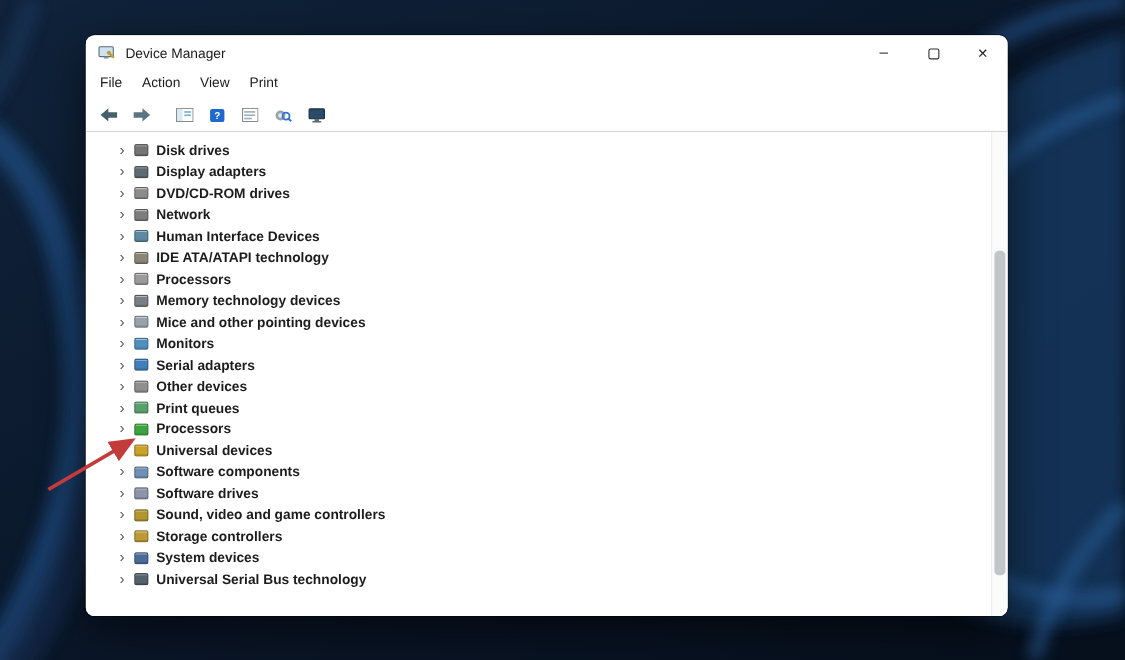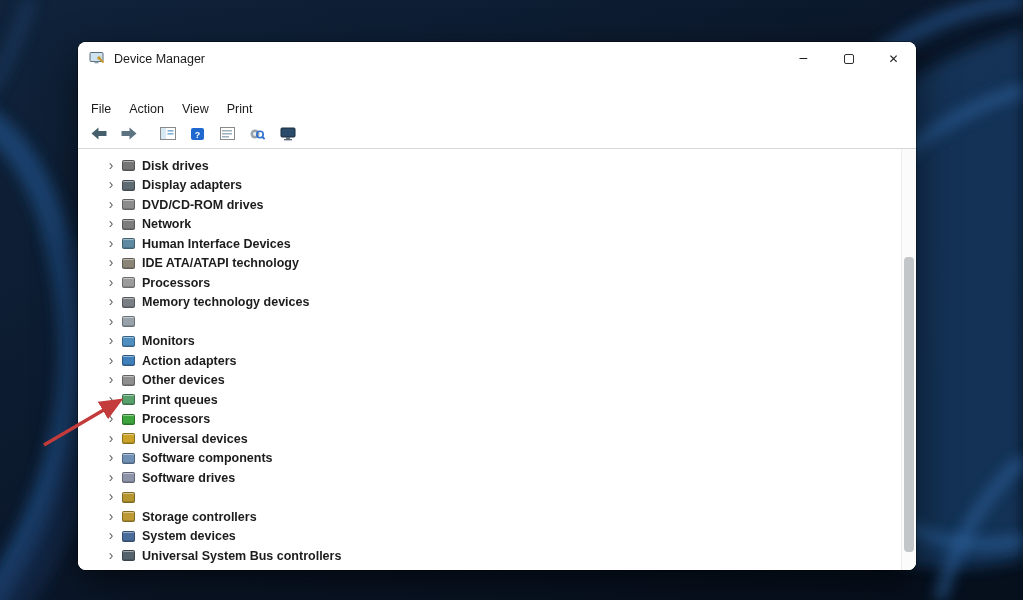--- a/index.html
+++ b/index.html
@@ -2,36 +2,36 @@
 <html><head>
 <meta charset="utf-8">
 <style>
   * { margin:0; padding:0; box-sizing:border-box; }
   html,body { width:1023px; height:600px; overflow:hidden; }
   body { font-family:"Liberation Sans", sans-serif; background:#0a1627; position:relative; }
 
   .wallpaper { position:absolute; inset:0; z-index:0; }
 
   .window {
-    position:absolute; left:78px; top:42px; width:838px; height:528px;
+    position:absolute; left:78px; top:32px; width:838px; height:528px;
     background:#ffffff; border-radius:8px; overflow:hidden; z-index:5;
     box-shadow:0 14px 40px rgba(0,0,0,.55), 0 0 0 1px rgba(0,0,0,.35);
     display:flex; flex-direction:column;
   }
 
   .titlebar { height:33px; flex:0 0 33px; display:flex; align-items:center; padding-left:11px; background:#fff; }
   .title-icon { width:17px; height:16px; display:flex; align-items:center; }
   .title-text { font-size:12.5px; color:#1a1a1a; margin-left:8px; }
   .titlebar-spacer { flex:1; }
   .win-btn { width:45px; height:33px; display:flex; align-items:center; justify-content:center; color:#1f1f1f; font-size:13px; cursor:default; }
   .win-btn .min-glyph { font-size:14px; transform:translateY(-2px); }
   .maxbox { width:10px; height:10px; border:1px solid #2e2e2e; border-radius:2px; display:inline-block; }
   .close-glyph { font-size:12px; }
 
-  .menubar { height:25px; flex:0 0 25px; display:flex; align-items:flex-end; padding-left:4px; background:#fff;margin-top:19px; }
+  .menubar { height:25px; flex:0 0 25px; display:flex; align-items:flex-start; padding-left:4px; background:#fff; }
   .menu-item { padding:3px 9px; font-size:12.5px; color:#1b1b1b; cursor:default; }
 
   .toolbar { height:30px; flex:0 0 30px; display:flex; align-items:center; padding-left:8px; gap:5px; background:#fff; border-bottom:1px solid #d7d7d7; }
   .tb-btn { width:25px; height:24px; display:flex; align-items:center; justify-content:center; }
   .tb-group-gap { margin-left:9px; }
 
   .content { flex:1; position:relative; background:#fff; }
   .tree { padding-top:7px; }
   .tree-row { display:flex; align-items:center; height:19.5px; padding-left:26px; cursor:default; }
   .chevron { width:14px; text-align:center; color:#5f5f5f; font-size:14px; line-height:1; transform:translateY(-1px); }
@@ -200,32 +200,33 @@
 
   <div class="tree-row">
     <span class="chevron">›</span>
     <span class="dev-icon" style="--icon-color: #7a7f85;"></span>
     <span class="row-label">Memory technology devices</span>
   </div>
 
   <div class="tree-row">
     <span class="chevron">›</span>
     <span class="dev-icon" style="--icon-color: #98a2ab;"></span>
+    <span class="row-label">Mice and other pointing devices</span>
   </div>
 
   <div class="tree-row">
     <span class="chevron">›</span>
     <span class="dev-icon" style="--icon-color: #4f8fc0;"></span>
     <span class="row-label">Monitors</span>
   </div>
 
   <div class="tree-row">
     <span class="chevron">›</span>
     <span class="dev-icon" style="--icon-color: #3f7fba;"></span>
-    <span class="row-label">Action adapters</span>
+    <span class="row-label">Serial adapters</span>
   </div>
 
   <div class="tree-row">
     <span class="chevron">›</span>
     <span class="dev-icon" style="--icon-color: #8f8f8f;"></span>
     <span class="row-label">Other devices</span>
   </div>
 
   <div class="tree-row">
     <span class="chevron">›</span>
@@ -253,38 +254,39 @@
 
   <div class="tree-row">
     <span class="chevron">›</span>
     <span class="dev-icon" style="--icon-color: #8d93a8;"></span>
     <span class="row-label">Software drives</span>
   </div>
 
   <div class="tree-row">
     <span class="chevron">›</span>
     <span class="dev-icon" style="--icon-color: #b49530;"></span>
+    <span class="row-label">Sound, video and game controllers</span>
   </div>
 
   <div class="tree-row">
     <span class="chevron">›</span>
     <span class="dev-icon" style="--icon-color: #bd9a33;"></span>
     <span class="row-label">Storage controllers</span>
   </div>
 
   <div class="tree-row">
     <span class="chevron">›</span>
     <span class="dev-icon" style="--icon-color: #4a6c9b;"></span>
     <span class="row-label">System devices</span>
   </div>
 
   <div class="tree-row">
     <span class="chevron">›</span>
     <span class="dev-icon" style="--icon-color: #55616b;"></span>
-    <span class="row-label">Universal System Bus controllers</span>
+    <span class="row-label">Universal Serial Bus technology</span>
   </div>
 </div>
     <div class="scrollbar">
       <div class="scroll-thumb"></div>
     </div>
   </div>
 
 </div>
 
 <div class="annotation-layer">

